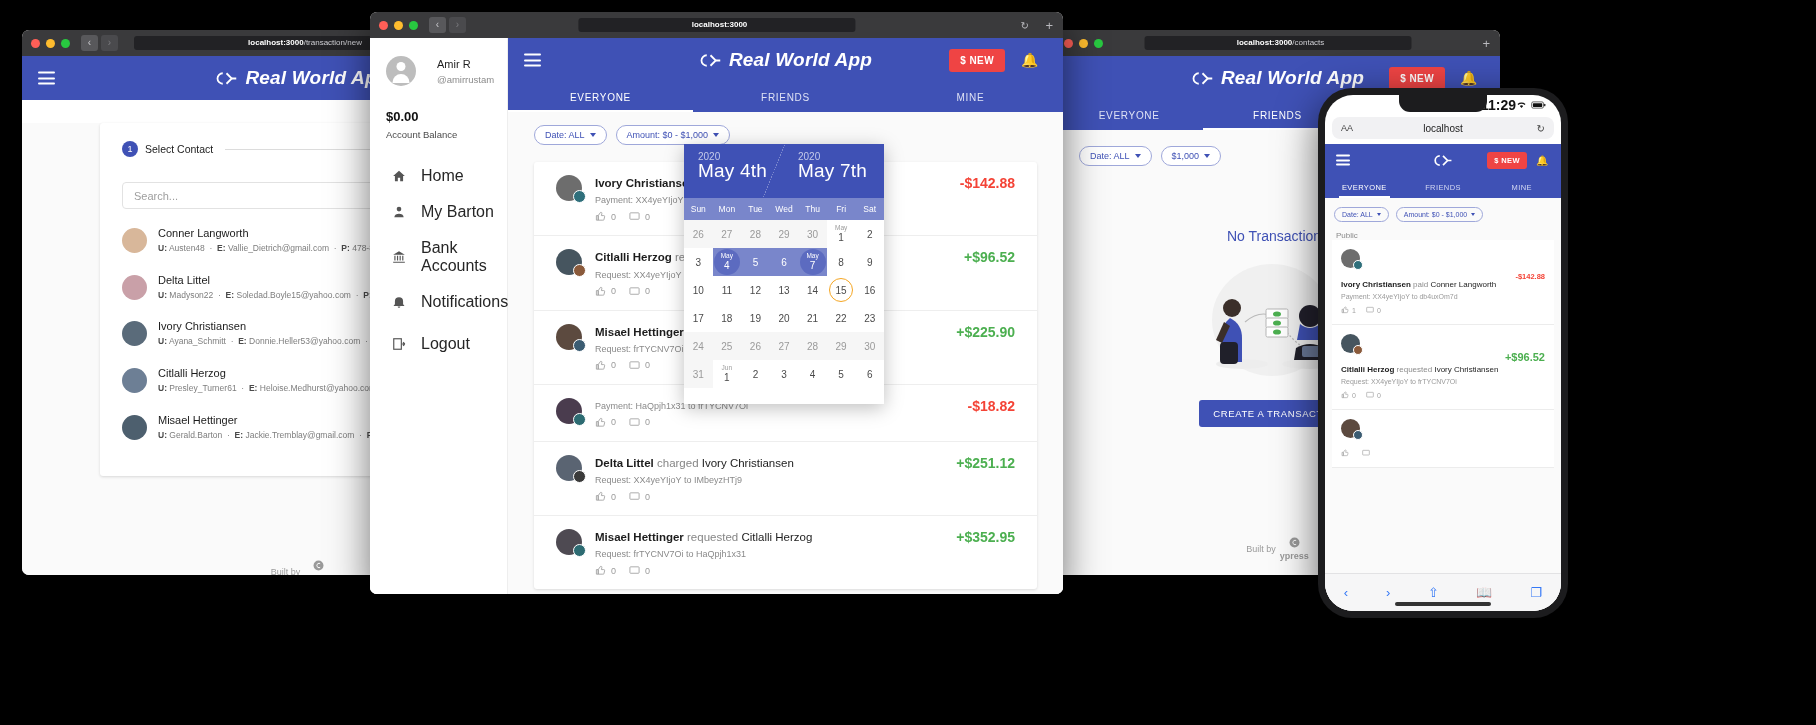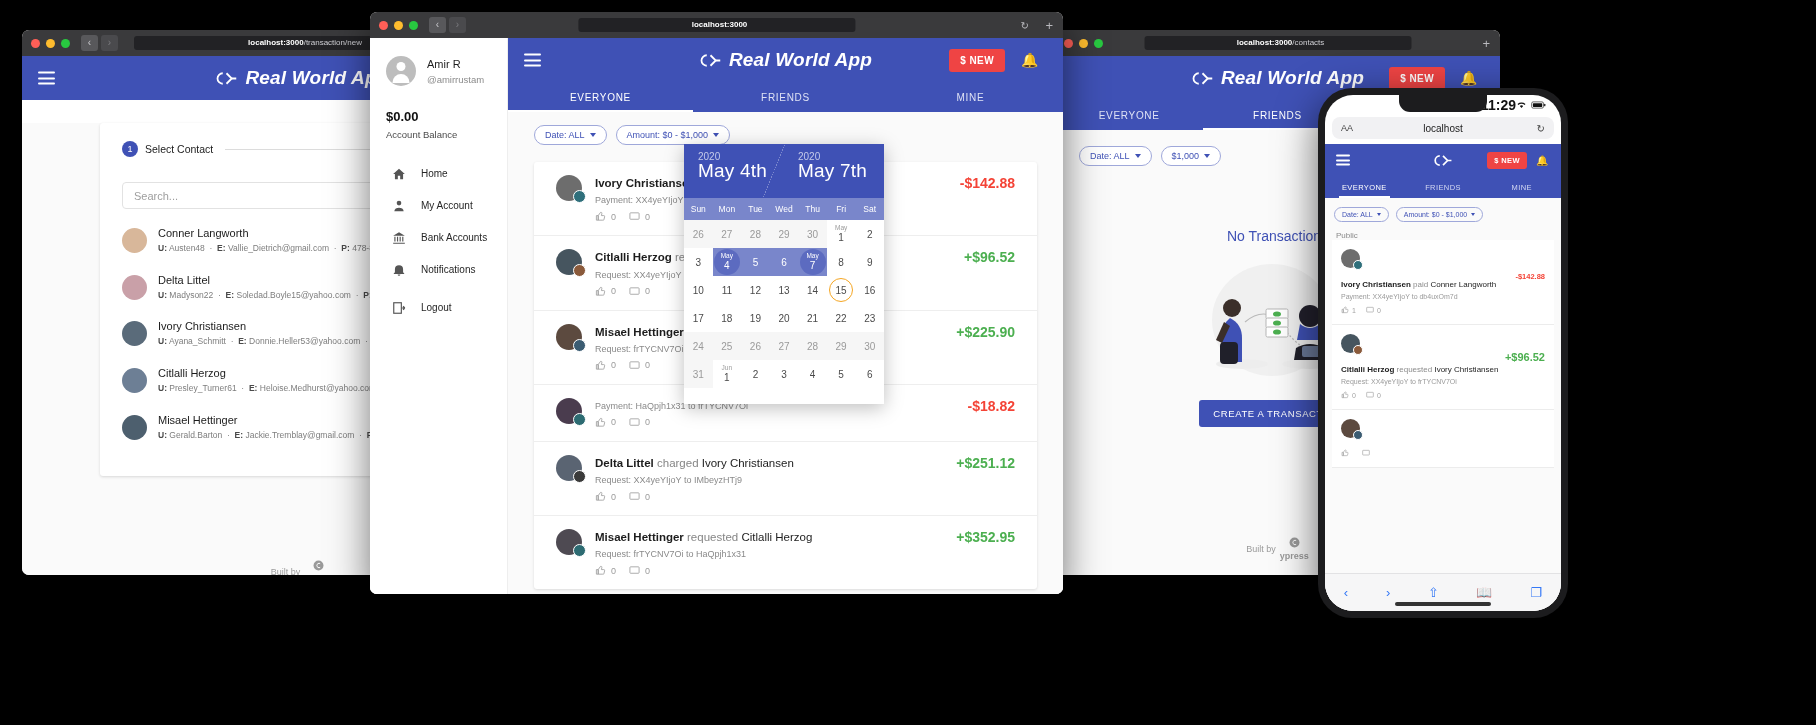--- a/index.html
+++ b/index.html
@@ -95,39 +95,39 @@
           font-size:9px; padding:4px 10px; display:flex; align-items:center; gap:5px;
           background:#fff; cursor:pointer; white-space:nowrap; }
   .caret { width:0;height:0;border-left:3px solid transparent;
            border-right:3px solid transparent;border-top:4px solid #3f51b5; }
 
   
   #win-center { left:370px; top:12px; width:693px; height:582px; }
   #win-center .body { display:flex; height:calc(100% - 26px); background:#fff; }
   .drawer { width:138px; background:#fff; border-right:1px solid #eee; flex:none;
             padding-top:18px; }
-  .dr-user { display:flex; gap:11px; align-items:center; padding:0 14px 0 16px; }
+  .dr-user { display:flex; gap:21px; align-items:center; padding:0 14px 0 16px; }
   .dr-av { width:30px; height:30px; border-radius:50%; background:#bdbdbd;
            position:relative; flex:none; }
   .dr-av:before { content:""; position:absolute; left:50%; top:6px;
                   transform:translateX(-50%); width:9px; height:9px;
                   border-radius:50%; background:#fff; }
   .dr-av:after { content:""; position:absolute; left:50%; bottom:3px;
                  transform:translateX(-50%); width:17px; height:9px;
                  border-radius:9px 9px 0 0; background:#fff; }
   .dr-name { font-size:11px; color:#1f1f1f; line-height:1.5; }
   .dr-handle { font-size:9.5px; color:#8b8b8b; line-height:1.5; }
   .dr-bal { padding:22px 0 0 16px; }
   .dr-amt { font-size:13px; font-weight:700; color:#111; }
   .dr-lbl { font-size:9.5px; color:#4b4b4b; margin-top:5px; }
   .dr-nav { margin-top:18px; }
   .dr-item { display:flex; align-items:center; gap:15px; padding:9px 0 9px 22px;
              cursor:pointer; }
   .dr-ico { width:14px; height:14px; flex:none; color:#555; display:block; }
-  .dr-txt { font-size:10px; color:#262626; }
+  .dr-txt { font-size:16px; color:#262626; }
   .main { flex:1; display:flex; flex-direction:column; min-width:0; }
   .feed { flex:1; background:#fafafa; overflow:hidden; position:relative; }
   .feedcard { background:#fff; margin:17px 26px 0 26px; border-radius:3px;
               box-shadow:0 1px 3px rgba(0,0,0,.13); }
   .txrow { display:flex; align-items:flex-start; gap:13px; padding:13px 22px;
            border-bottom:1px solid #eee; position:relative; }
   .txrow:last-child { border-bottom:none; }
   .tx-av { width:26px; height:26px; border-radius:50%; flex:none; position:relative;
            overflow:visible; }
   .tx-av .sub { position:absolute; right:-4px; bottom:-2px; width:13px; height:13px;
@@ -452,21 +452,21 @@
             <svg class="dr-ico" viewBox="0 0 24 24" fill="#555">
                 <path d="M12 3L2 12h3v9h5v-6h4v6h5v-9h3z"></path>
               </svg>
             <span class="dr-txt">Home</span>
           </div>
           <div class="dr-item">
             <svg class="dr-ico" viewBox="0 0 24 24" fill="#555">
                 <circle cx="12" cy="7" r="4"></circle>
                 <path d="M4 21c0-4 4-6 8-6s8 2 8 6z"></path>
               </svg>
-            <span class="dr-txt">My Account</span>
+            <span class="dr-txt">My Barton</span>
           </div>
           <div class="dr-item">
             <svg class="dr-ico" viewBox="0 0 24 24" fill="#555">
                 <path d="M12 2L2 8h20zM4 10h2v8H4zm4.5 0h2v8h-2zm4.5 0h2v8h-2zm4.5 0h2v8h-2zM2 20h20v2H2z"></path>
               </svg>
             <span class="dr-txt">Bank Accounts</span>
           </div>
           <div class="dr-item">
             <svg class="dr-ico" viewBox="0 0 24 24" fill="#555">
                 <path d="M12 22a2.3 2.3 0 002.3-2.3H9.7A2.3 2.3 0 0012 22zm7-6v-5a7 7 0 10-14 0v5l-2 2v1h18v-1z"></path>

